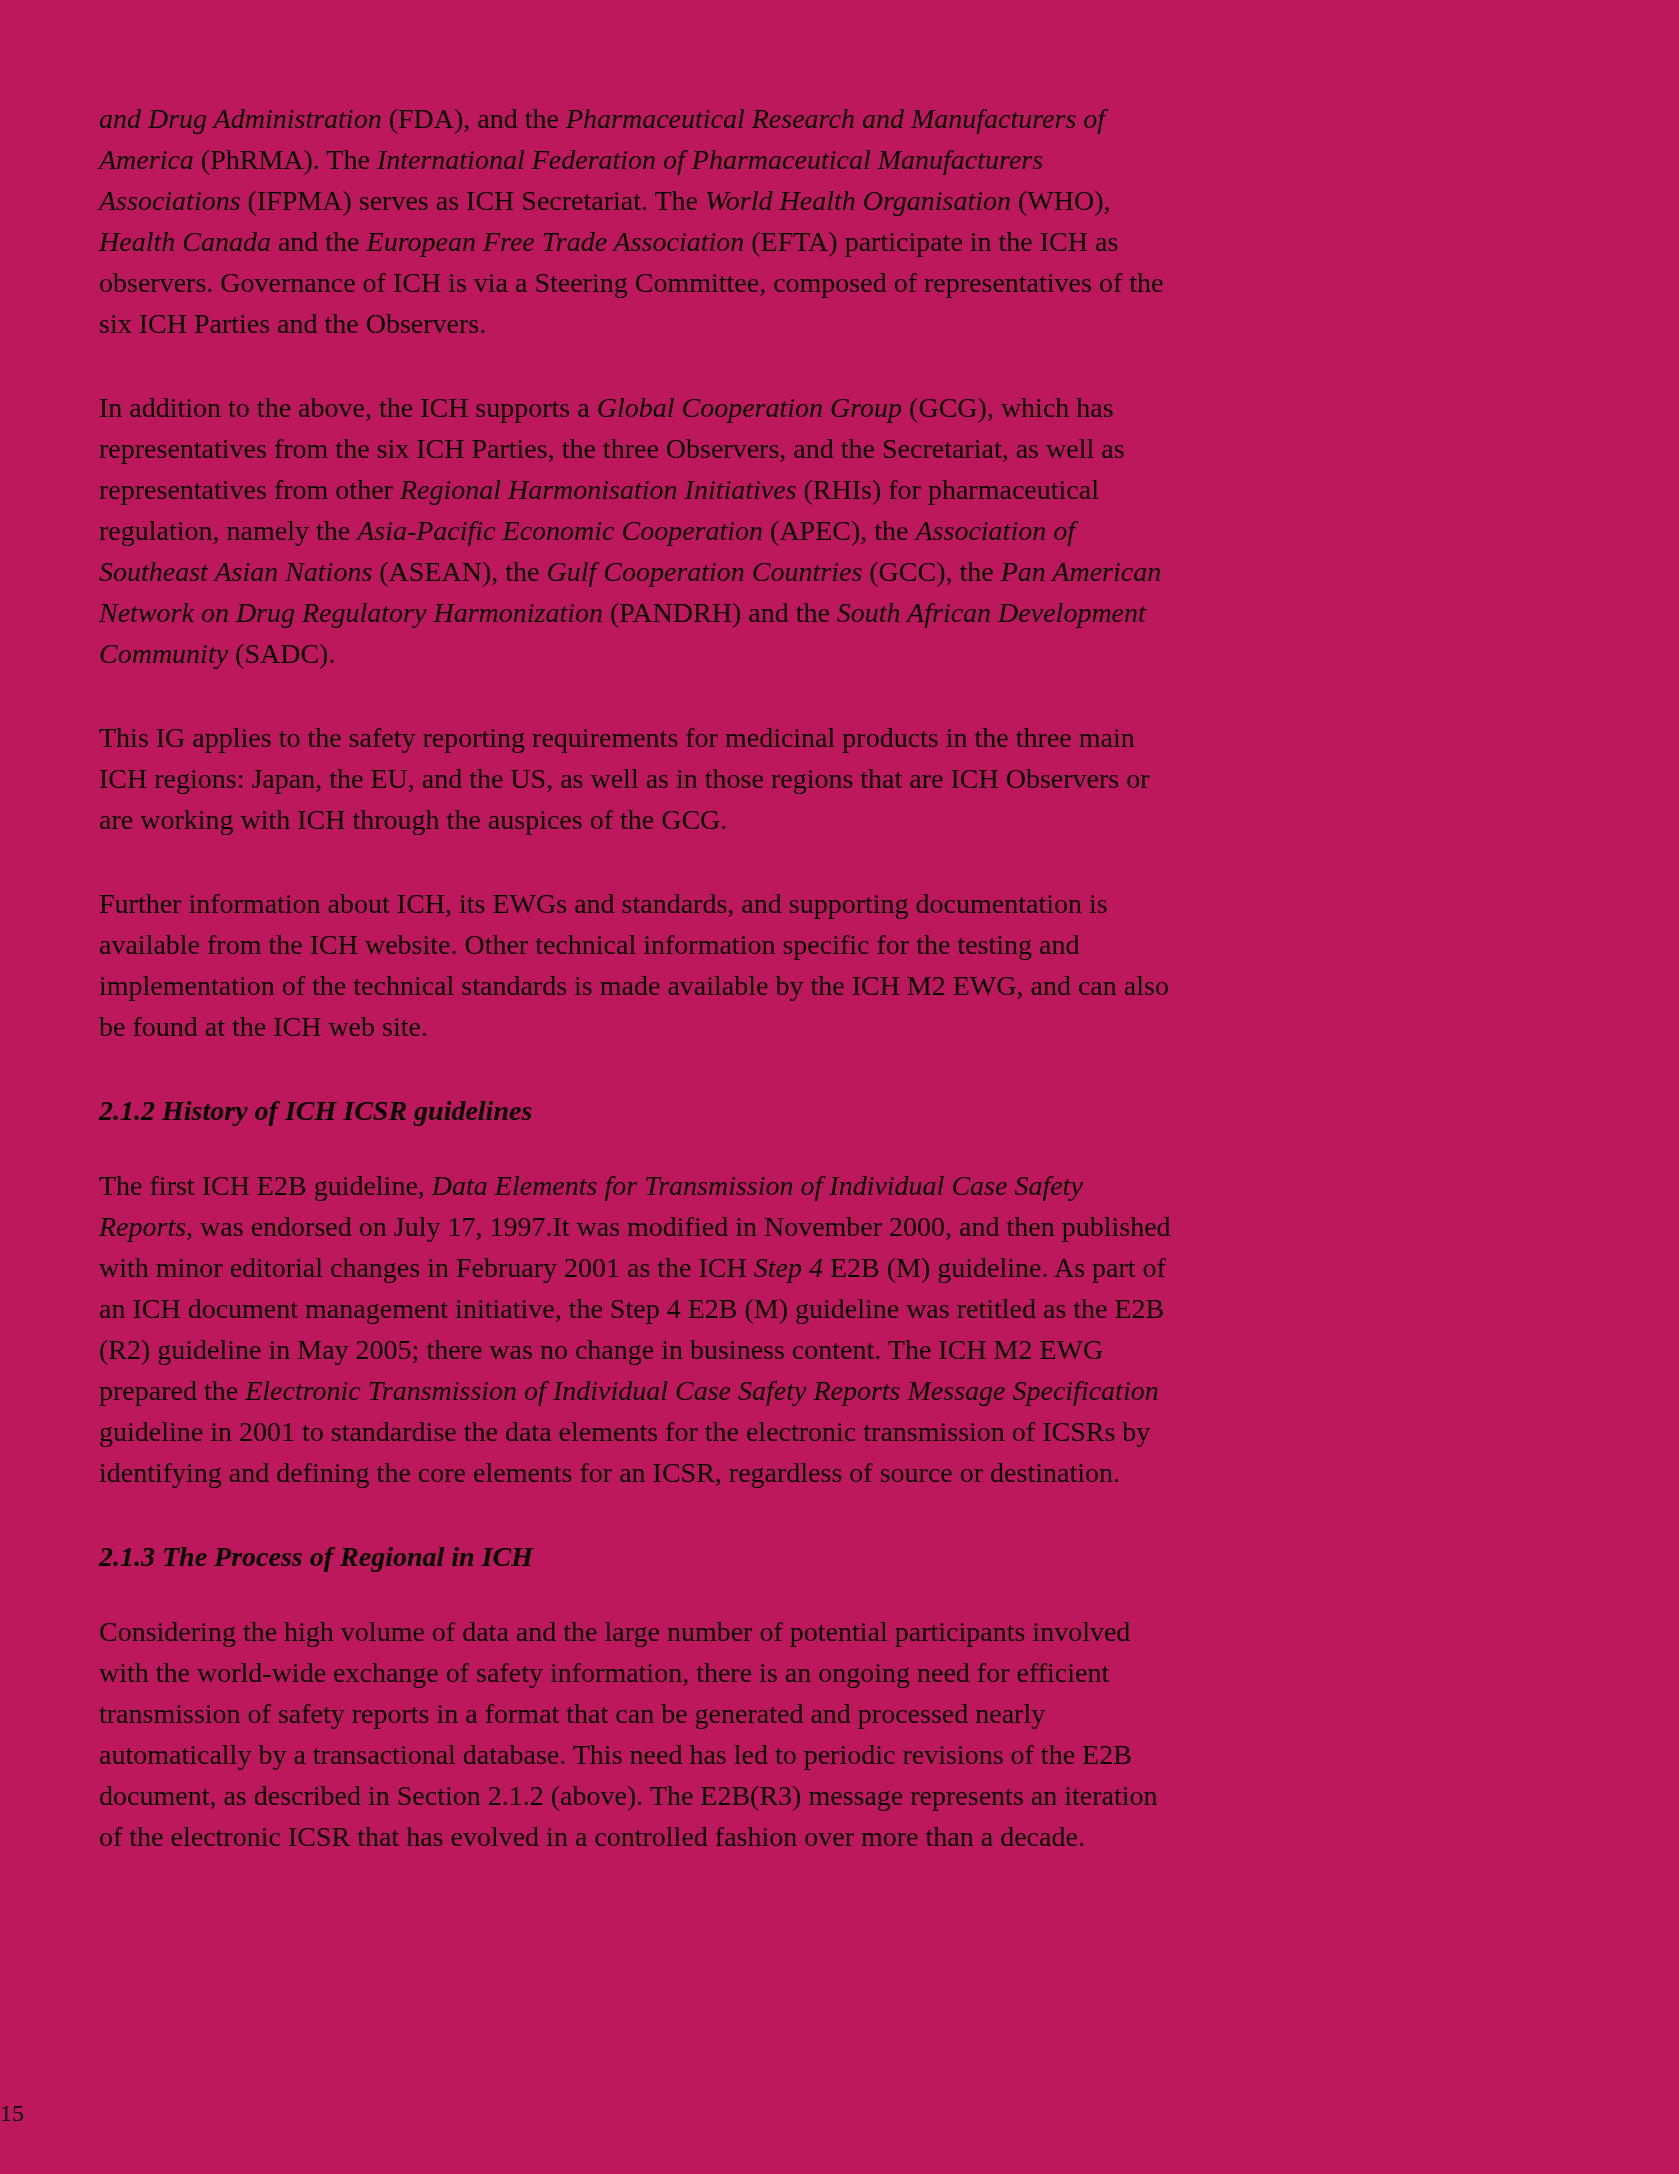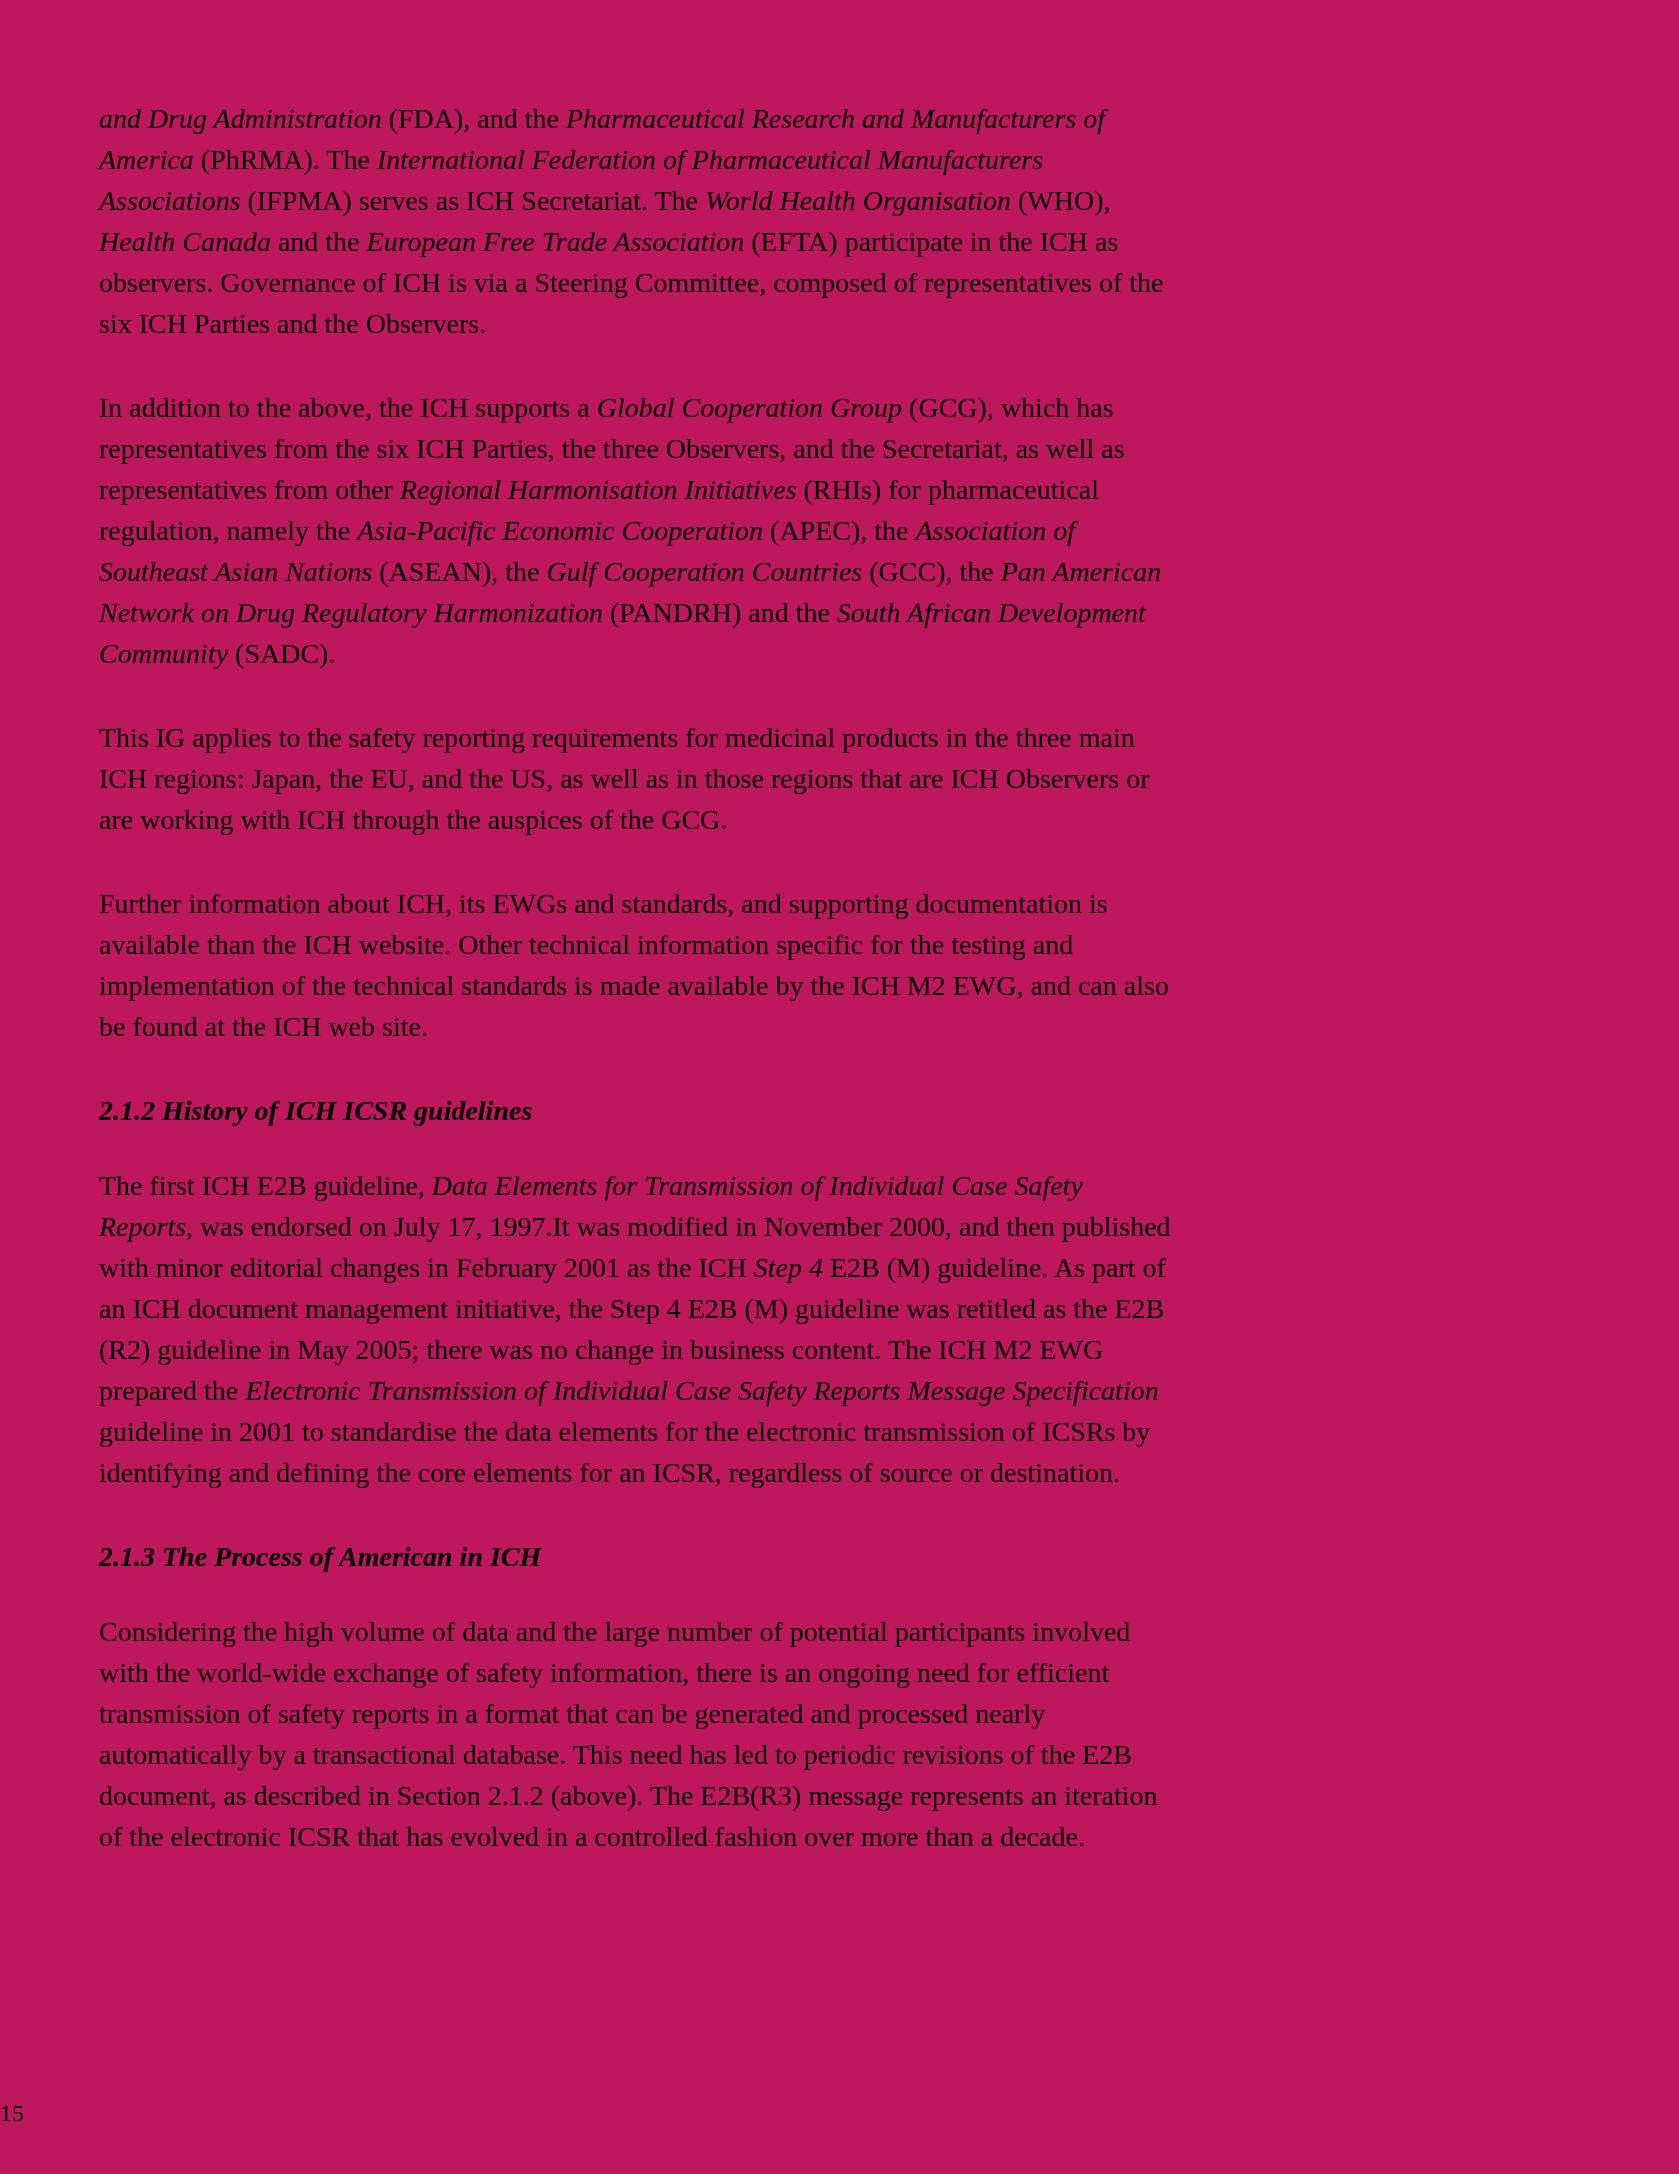--- a/index.html
+++ b/index.html
@@ -50,21 +50,21 @@
   }
 </style>
 </head>
 <body>
 
 <div class="page">
   <div class="doc-body">
       <p><span class="em">and Drug Administration</span><span> (FDA), and the </span><span class="em">Pharmaceutical Research and Manufacturers of America</span><span> (PhRMA). The </span><span class="em">International Federation of Pharmaceutical Manufacturers Associations</span><span> (IFPMA) serves as ICH Secretariat. The </span><span class="em">World Health Organisation</span><span> (WHO), </span><span class="em">Health Canada</span><span> and the </span><span class="em">European Free Trade Association</span><span> (EFTA) participate in the ICH as observers. Governance of ICH is via a Steering Committee, composed of representatives of the six ICH Parties and the Observers.</span></p>
       <p><span>In addition to the above, the ICH supports a </span><span class="em">Global Cooperation Group</span><span> (GCG), which has representatives from the six ICH Parties, the three Observers, and the Secretariat, as well as representatives from other </span><span class="em">Regional Harmonisation Initiatives</span><span> (RHIs) for pharmaceutical regulation, namely the </span><span class="em">Asia-Pacific Economic Cooperation</span><span> (APEC), the </span><span class="em">Association of Southeast Asian Nations</span><span> (ASEAN), the </span><span class="em">Gulf Cooperation Countries</span><span> (GCC), the </span><span class="em">Pan American Network on Drug Regulatory Harmonization</span><span> (PANDRH) and the </span><span class="em">South African Development Community</span><span> (SADC).</span></p>
       <p><span>This IG applies to the safety reporting requirements for medicinal products in the three main ICH regions: Japan, the EU, and the US, as well as in those regions that are ICH Observers or are working with ICH through the auspices of the GCG.</span></p>
-      <p><span>Further information about ICH, its EWGs and standards, and supporting documentation is available than the ICH website. Other technical information specific for the testing and implementation of the technical standards is made available by the ICH M2 EWG, and can also be found at the ICH web site.</span></p>
+      <p><span>Further information about ICH, its EWGs and standards, and supporting documentation is available from the ICH website. Other technical information specific for the testing and implementation of the technical standards is made available by the ICH M2 EWG, and can also be found at the ICH web site.</span></p>
       <h2><span>2.1.2 History of ICH ICSR guidelines</span></h2>
       <p><span>The first ICH E2B guideline, </span><span class="em">Data Elements for Transmission of Individual Case Safety Reports</span><span>, was endorsed on July 17, 1997.It was modified in November 2000, and then published with minor editorial changes in February 2001 as the ICH </span><span class="em">Step 4</span><span> E2B (M) guideline. As part of an ICH document management initiative, the Step 4 E2B (M) guideline was retitled as the E2B (R2) guideline in May 2005; there was no change in business content. The ICH M2 EWG prepared the </span><span class="em">Electronic Transmission of Individual Case Safety Reports Message Specification</span><span> guideline in 2001 to standardise the data elements for the electronic transmission of ICSRs by identifying and defining the core elements for an ICSR, regardless of source or destination.</span></p>
-      <h2><span>2.1.3 The Process of American in ICH</span></h2>
+      <h2><span>2.1.3 The Process of Regional in ICH</span></h2>
       <p><span>Considering the high volume of data and the large number of potential participants involved with the world-wide exchange of safety information, there is an ongoing need for efficient transmission of safety reports in a format that can be generated and processed nearly automatically by a transactional database. This need has led to periodic revisions of the E2B document, as described in Section 2.1.2 (above). The E2B(R3) message represents an iteration of the electronic ICSR that has evolved in a controlled fashion over more than a decade.</span></p>
     </div>
   <div class="page-number">15</div>
 </div>
 
 
 </body></html>

